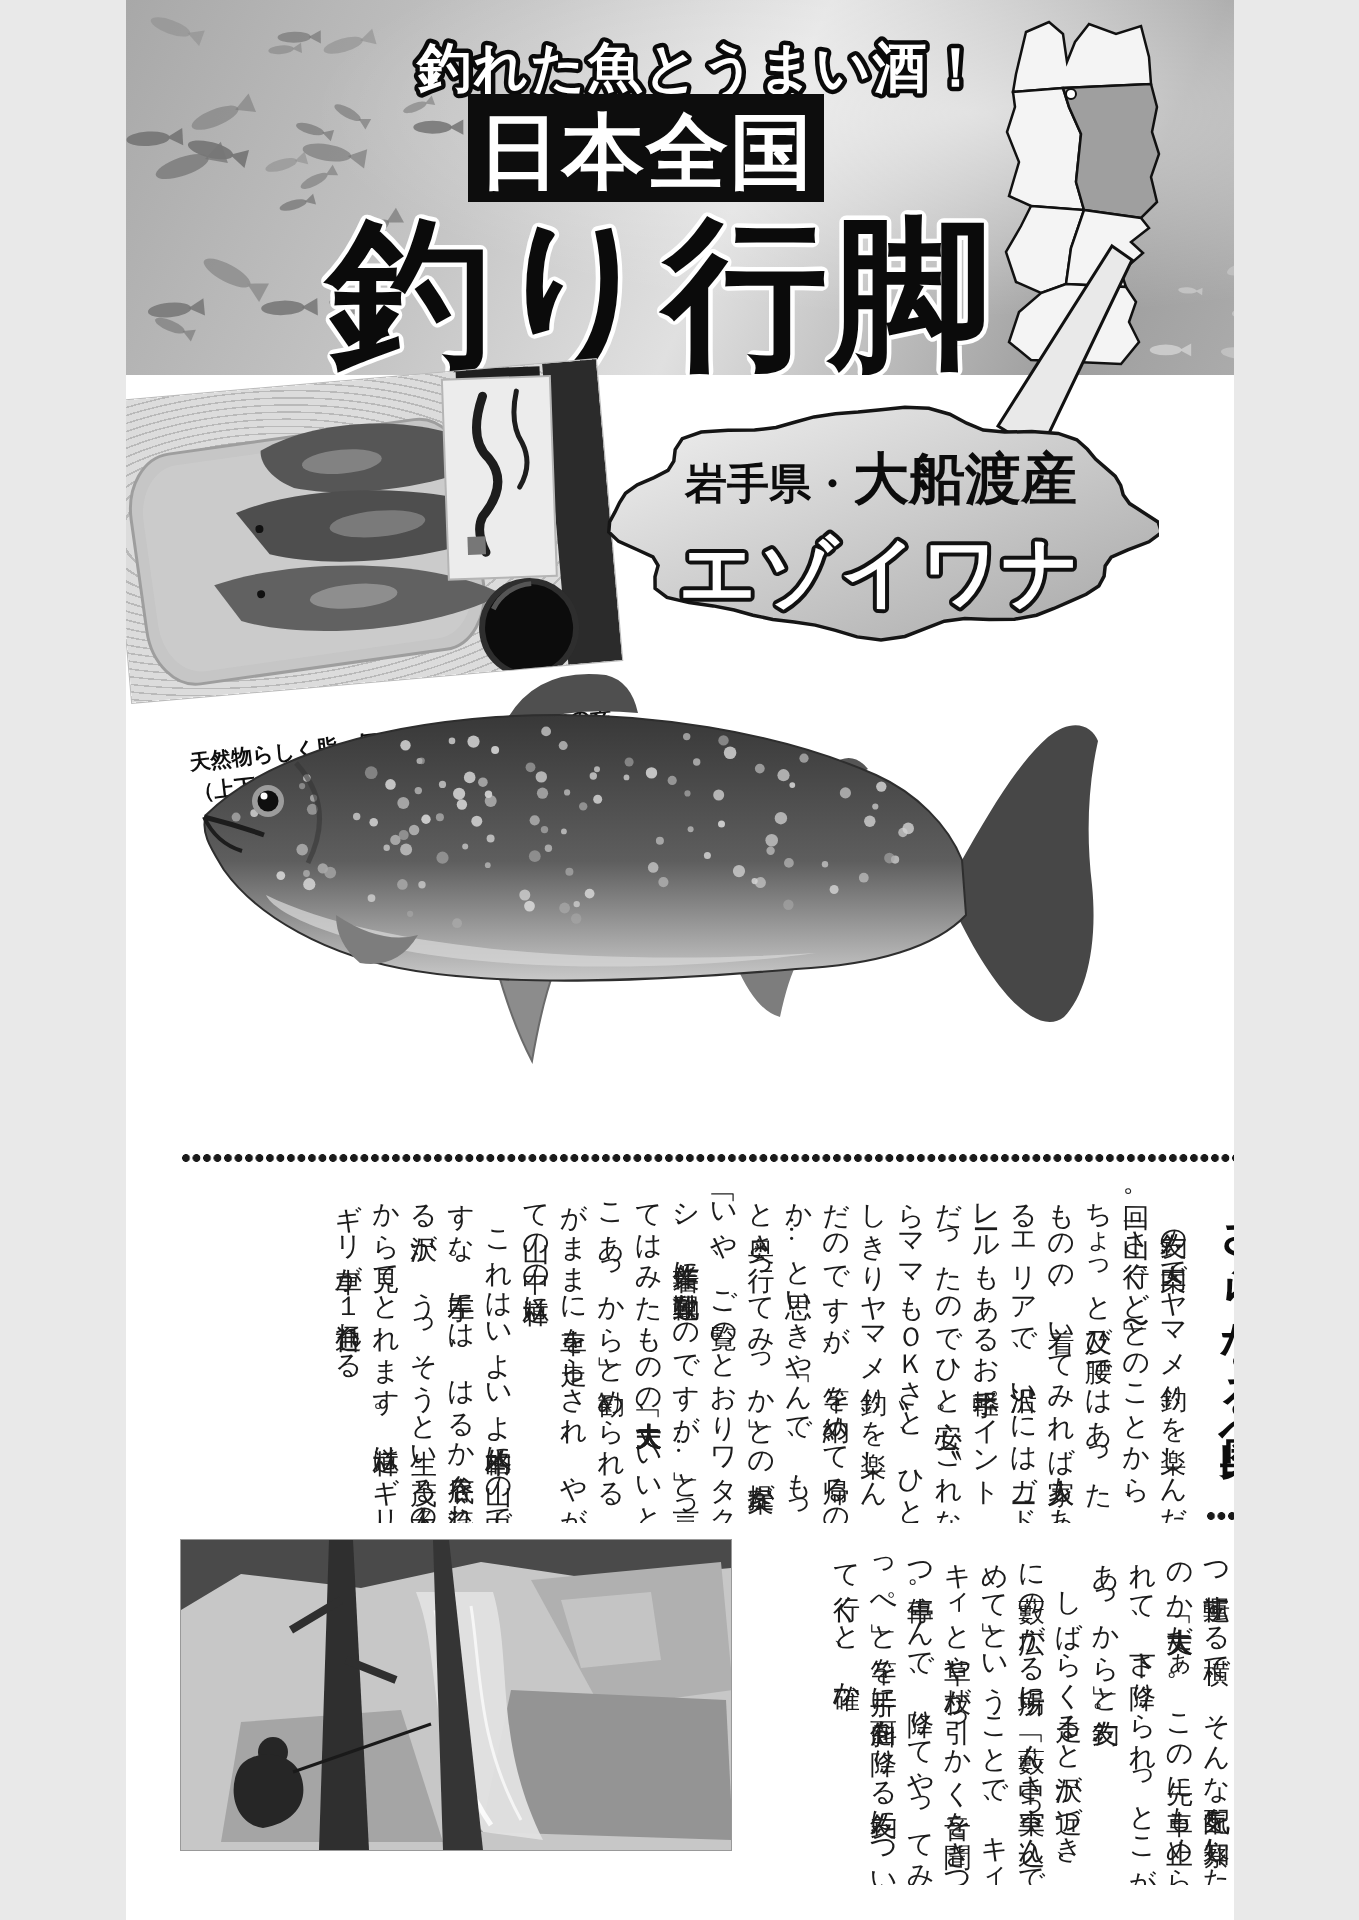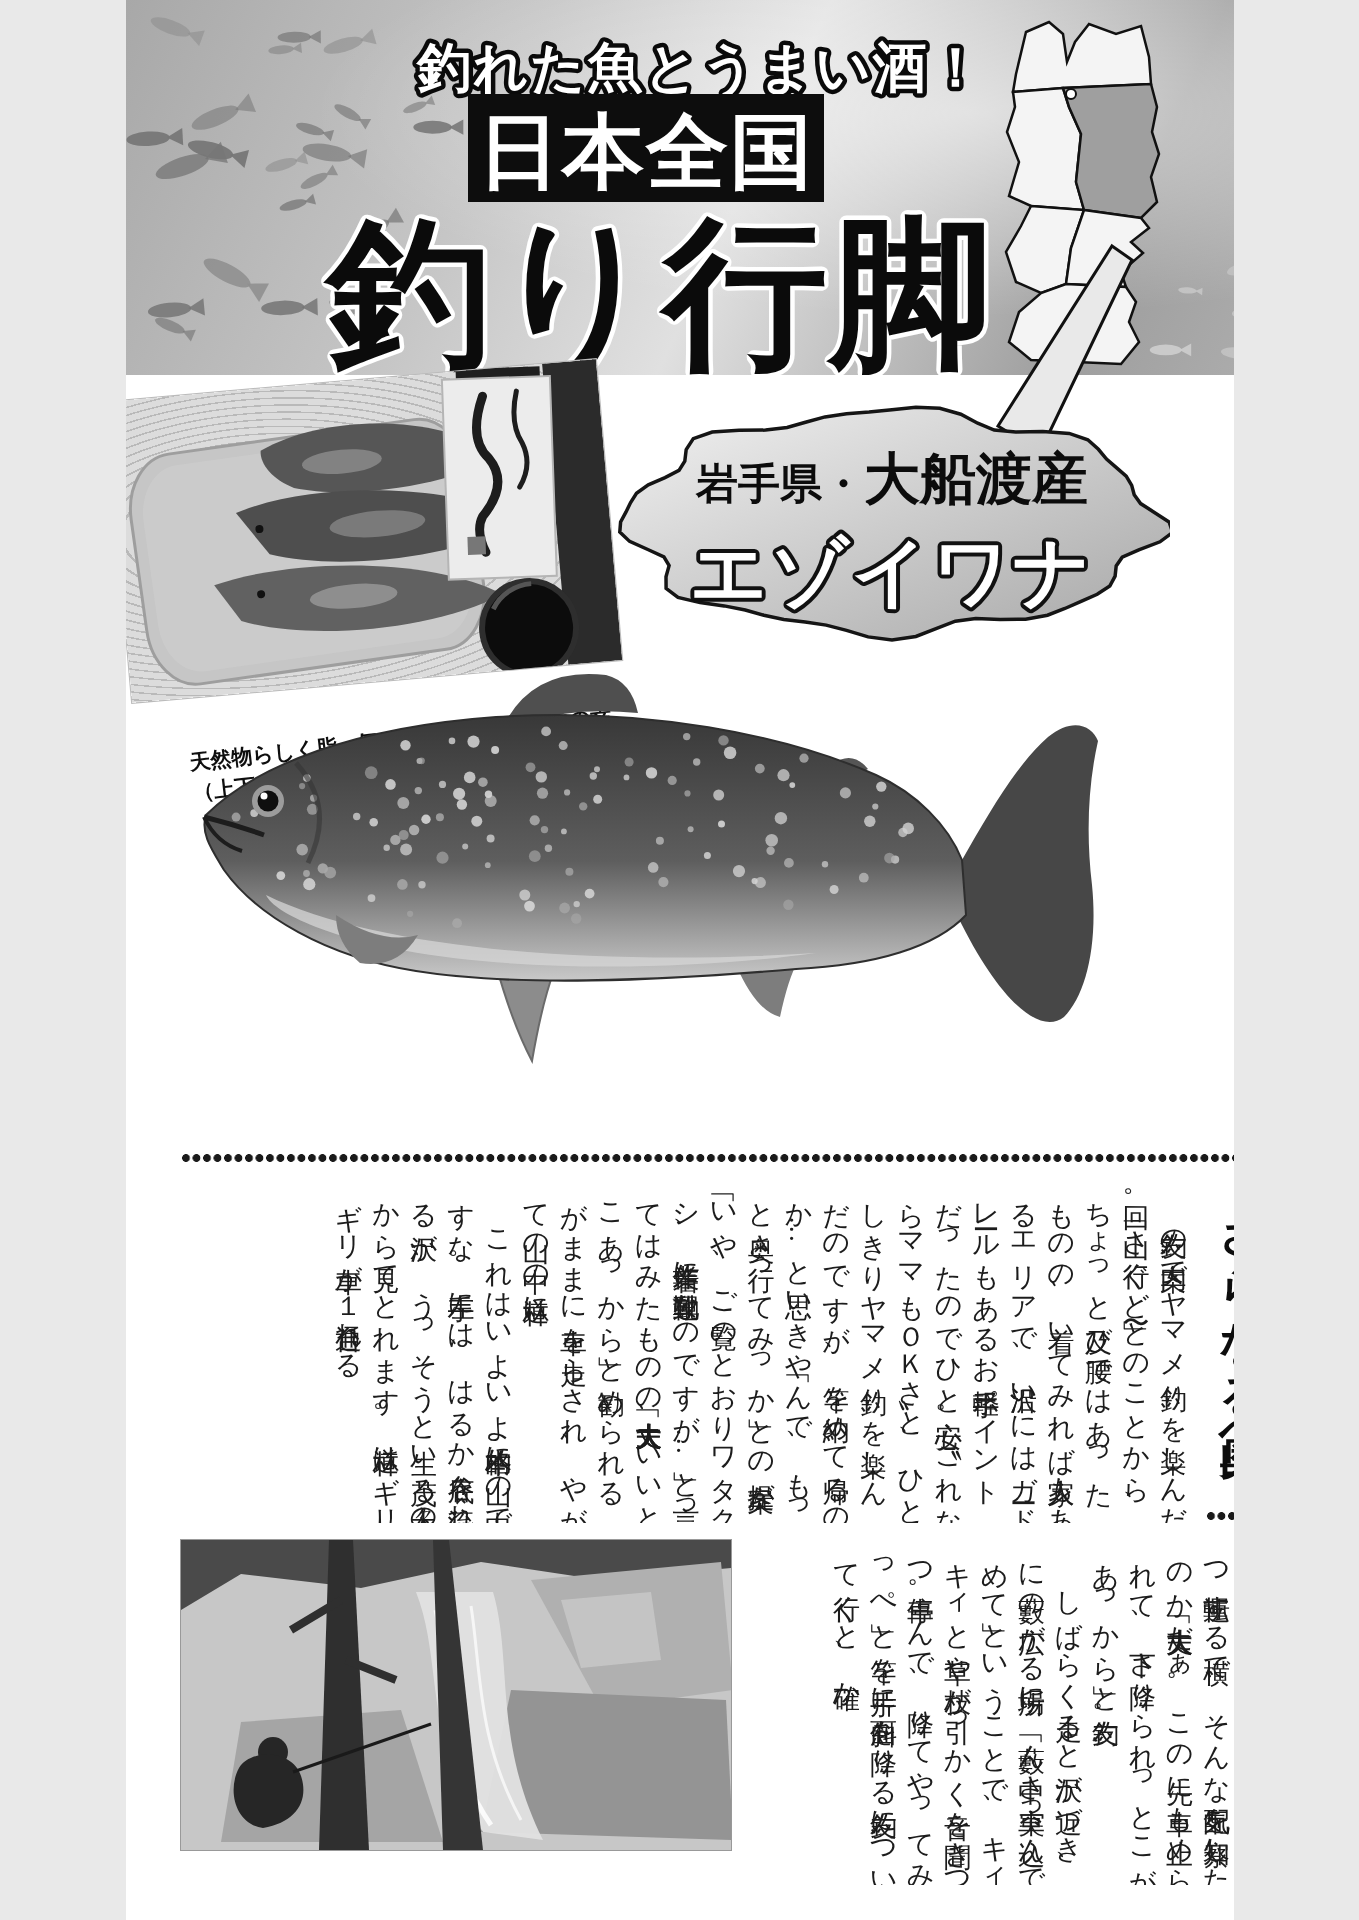--- a/index.html
+++ b/index.html
@@ -36,21 +36,21 @@
   .page-number{position:absolute;left:1196px;top:1856px;font-family:"Liberation Serif",serif;
     font-size:29px;letter-spacing:1px;color:#1c1c1c;}
   
   .plate-photo{position:absolute;left:-8px;top:380px;width:492px;height:302px;
     transform:rotate(-5deg);overflow:hidden;box-shadow:0 0 0 1px #bbb;
     background:
       repeating-radial-gradient(ellipse at 28% 45%, #dcdcdc 0 12px, #b9b9b9 12px 15px);}
   .stream-photo{position:absolute;left:55px;top:1540px;width:550px;height:310px;overflow:hidden;
     box-shadow:0 0 0 1px #999;}
   .iwana-photo{position:absolute;left:50px;top:665px;width:930px;height:430px;}
-  .bubble{position:absolute;left:488px;top:398px;width:556px;height:248px;z-index:6;}
+  .bubble{position:absolute;left:477px;top:398px;width:556px;height:248px;z-index:6;}
   .pointer-layer{position:absolute;left:0;top:0;width:1359px;height:1920px;z-index:5;pointer-events:none;}
 </style>
 </head>
 <body>
 
 <div class="page">
 
   <div class="header">
     <svg width="1359" height="375" viewBox="0 0 1359 375">
       <g id="fish-school">

